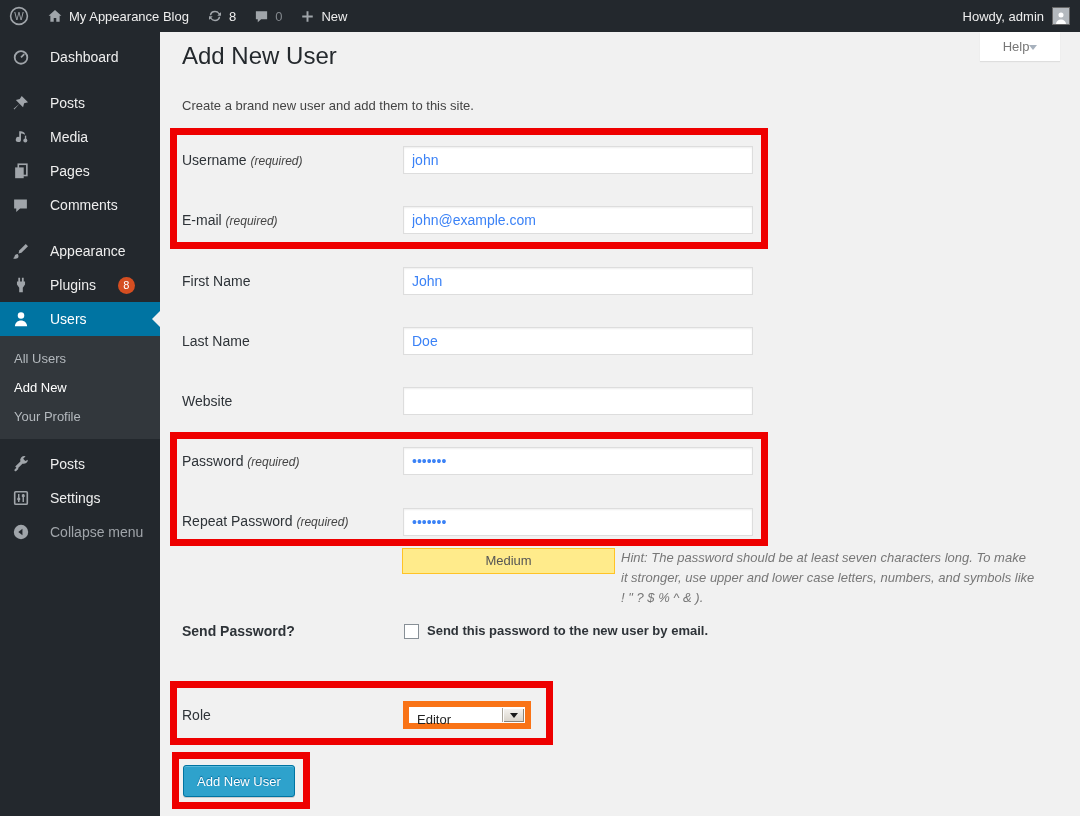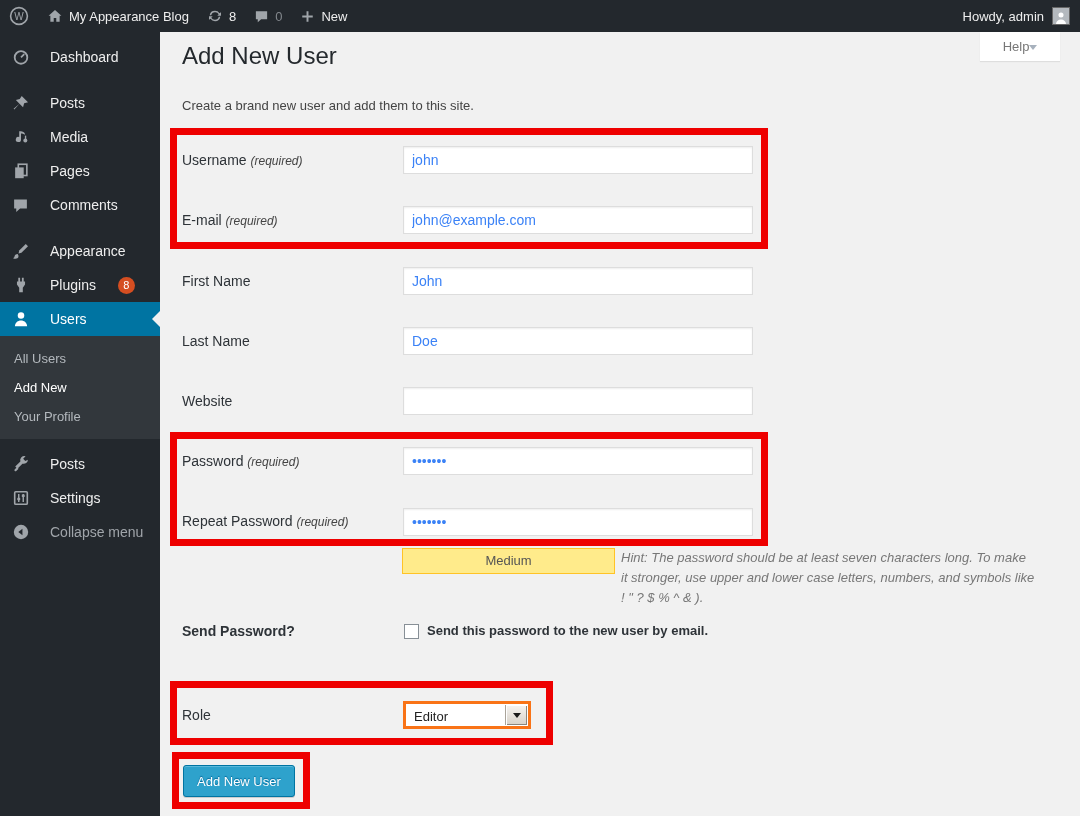--- a/index.html
+++ b/index.html
@@ -52,21 +52,21 @@
   #row-username { top:114px; } #row-email { top:174px; } #row-first { top:235px; }
   #row-last { top:295px; } #row-website { top:355px; } #row-password { top:415px; }
   #row-repeat { top:475px;align-items:flex-end; } #row-send { top:588px;font-weight:bold; } #row-role { top:669px; }
   .strength-wrap { position:absolute; left:220px; top:516px; width:655px; }
   .strength-box { float:left; width:211px; height:24px; margin:0 6px 24px 22px; background:#ffeb8b;
     border:1px solid #ffc326; text-align:center; line-height:24px; font-size:13px; color:#555; }
   .hint { font-style:italic; color:#777; font-size:13px; line-height:20px; }
   .checkbox { width:13px; height:13px; border:1px solid #878f96; background:#fff;
     display:inline-block; margin:4px 8px 0 1px; flex:0 0 13px; cursor:pointer; }
   .check-label { font-size:13px; color:#2e3338; line-height:22px; }
-  .select { width:128px; height:28px; box-sizing:border-box; background:#fff; border:3px solid #f97316;
+  .select { width:128px; height:28px; box-sizing:border-box; background:#fff; border:6px solid #f97316;
     position:relative; font-size:13px; color:#222; line-height:26px; padding-left:8px; cursor:pointer; }
   .select-btn { position:absolute; right:1px; top:1px; bottom:1px; width:21px;
     background:linear-gradient(#f6f4f1,#d7d2c9); border-left:1px solid #aaa49a;
     box-shadow:inset 1px 1px 0 #fff, inset -1px -1px 0 #8a857c;
     display:flex; align-items:center; justify-content:center; }
   .select-caret { width:0; height:0; border:4px solid transparent; border-top:5px solid #1a1a1a; margin-top:5px; }
   .button-primary { position:absolute; left:23px; top:733px; height:32px; padding:0 13px;
     background:#2ea2cc; border:1px solid #0074a2; border-radius:3px; color:#fff; font-size:13px;
     font-family:"Liberation Sans", sans-serif; cursor:pointer;
     box-shadow:inset 0 1px 0 rgba(120,200,230,.6), 0 1px 0 rgba(0,0,0,.15);

